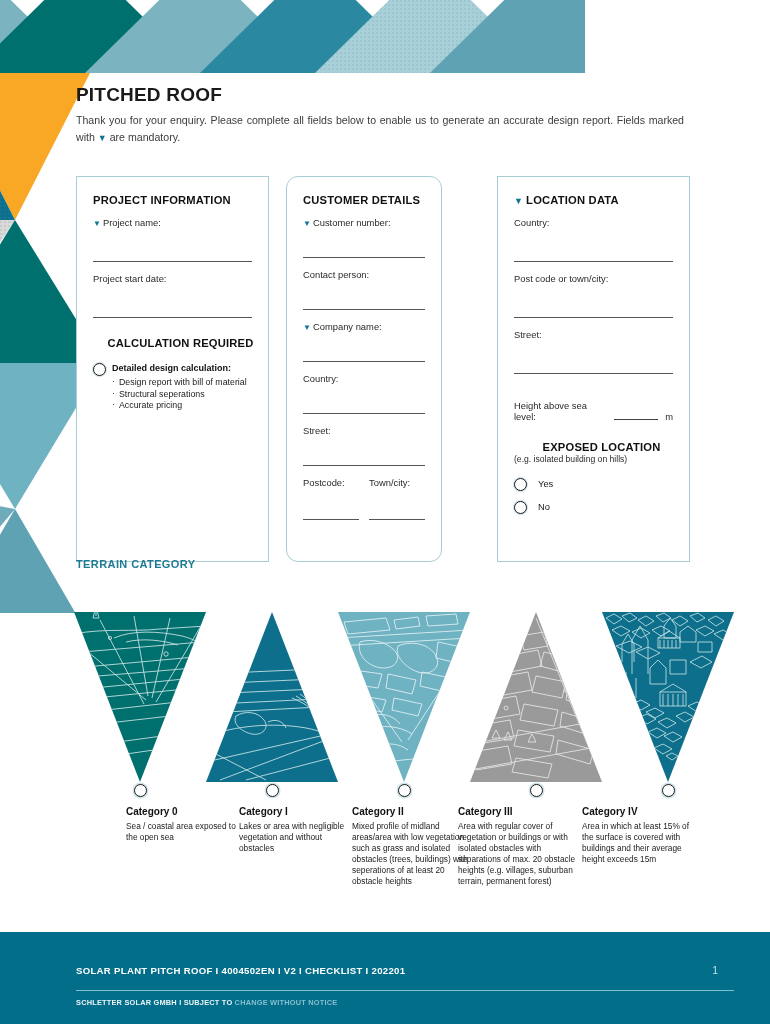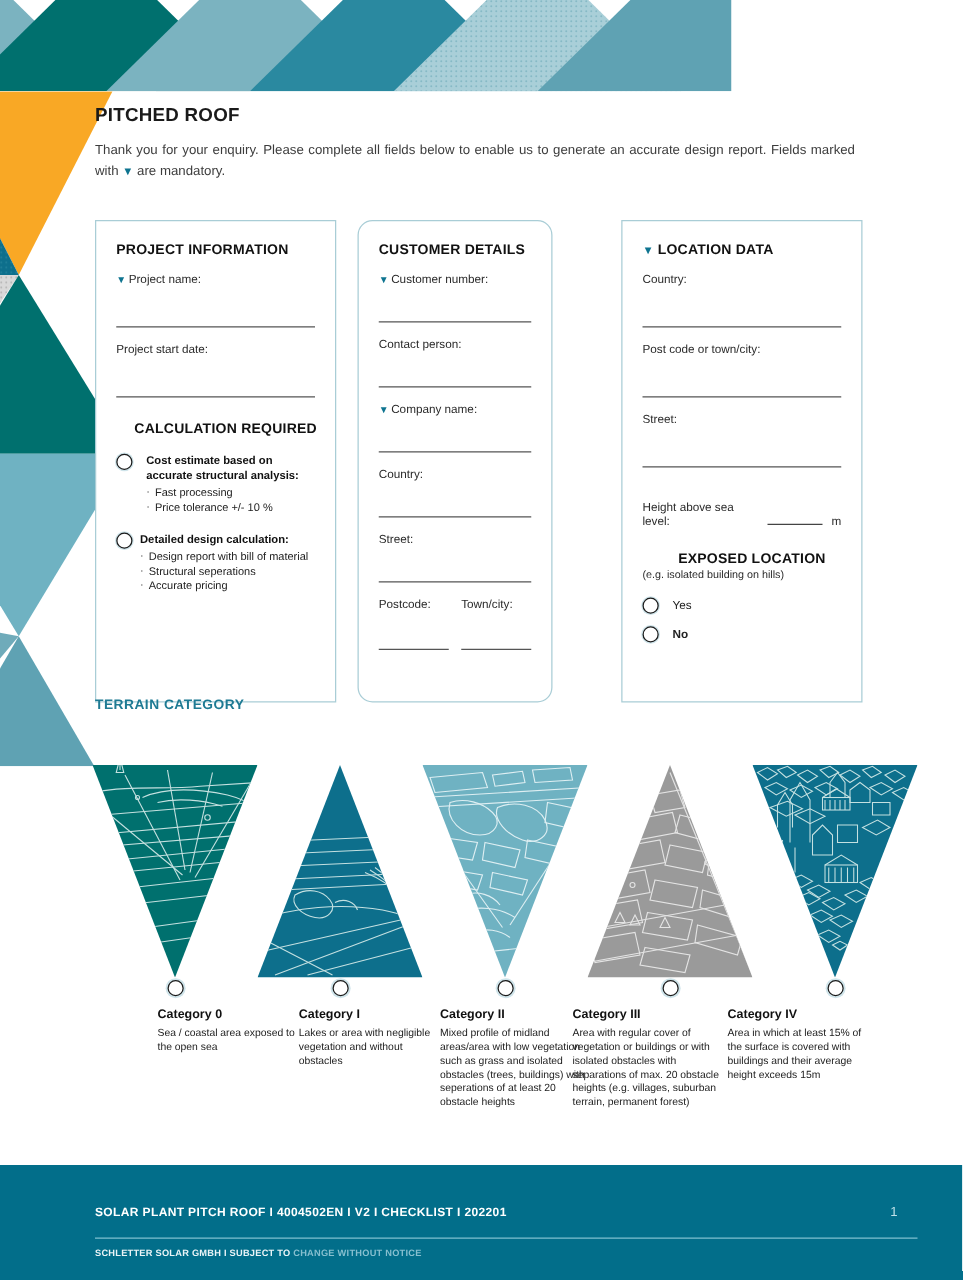--- a/index.html
+++ b/index.html
@@ -17,21 +17,21 @@
   .logo {
     position: absolute; left: 52px; top: 42px;
     font-size: 25px; font-weight: bold; font-style: italic;
     letter-spacing: 1.2px; color: #fff; z-index: 20;
     font-family: "Liberation Sans", sans-serif;
   }
 
   
   .title {
     position: absolute; left: 76px; top: 84px;
-    font-size: 15px; font-weight: bold; color: #1a1a1a; letter-spacing: .2px;
+    font-size: 19px; font-weight: bold; color: #1a1a1a; letter-spacing: .2px;
   }
   .intro {
     position: absolute; left: 76px; top: 112px; width: 608px;
     font-size: 10.6px; line-height: 17px; color: #3c3c3c;
     text-align: justify;
   }
   .intro .mark { color: #0e7490; font-size: 9px; }
 
   
   .box {
@@ -192,33 +192,20 @@
       <div class="rule"></div>
     </div>
 
     <div class="field">
       <div class="lbl">Project start date:</div>
       <div class="rule"></div>
     </div>
 
     <div class="subhead">CALCULATION REQUIRED</div>
 
-    <div class="opt">
-      <div class="radio"></div>
-      <div class="opt-body">
-        <div class="opt-title">
-          <span>Cost estimate based on</span><br>
-          <span>accurate structural analysis:</span>
-        </div>
-        <ul class="bullets">
-          <li>Fast processing</li>
-          <li>Price tolerance +/- 10 %</li>
-        </ul>
-      </div>
-    </div>
 
     <div class="opt tight">
       <div class="radio"></div>
       <div class="opt-body">
         <div class="opt-title">Detailed design calculation:</div>
         <ul class="bullets">
           <li>Design report with bill of material</li>
           <li>Structural seperations</li>
           <li>Accurate pricing</li>
         </ul>
@@ -296,21 +283,21 @@
       <span>m</span>
     </div>
 
     <div class="subhead">EXPOSED LOCATION</div>
     <div class="subhead-sm">(e.g. isolated building on hills)</div>
 
     <div class="opt">
       <div class="radio"></div>
       <div class="opt-plain">Yes</div>
     </div>
-    <div class="opt" style="margin-top:9px;font-weight:bold;">
+    <div class="opt" style="margin-top:9px;">
       <div class="radio"></div>
       <div class="opt-plain">No</div>
     </div>
   </div>
 
   <div class="terrain-h">TERRAIN CATEGORY</div>
 
   <div class="terrain-area">
 
     <div class="tcell" style="left:0px;">

